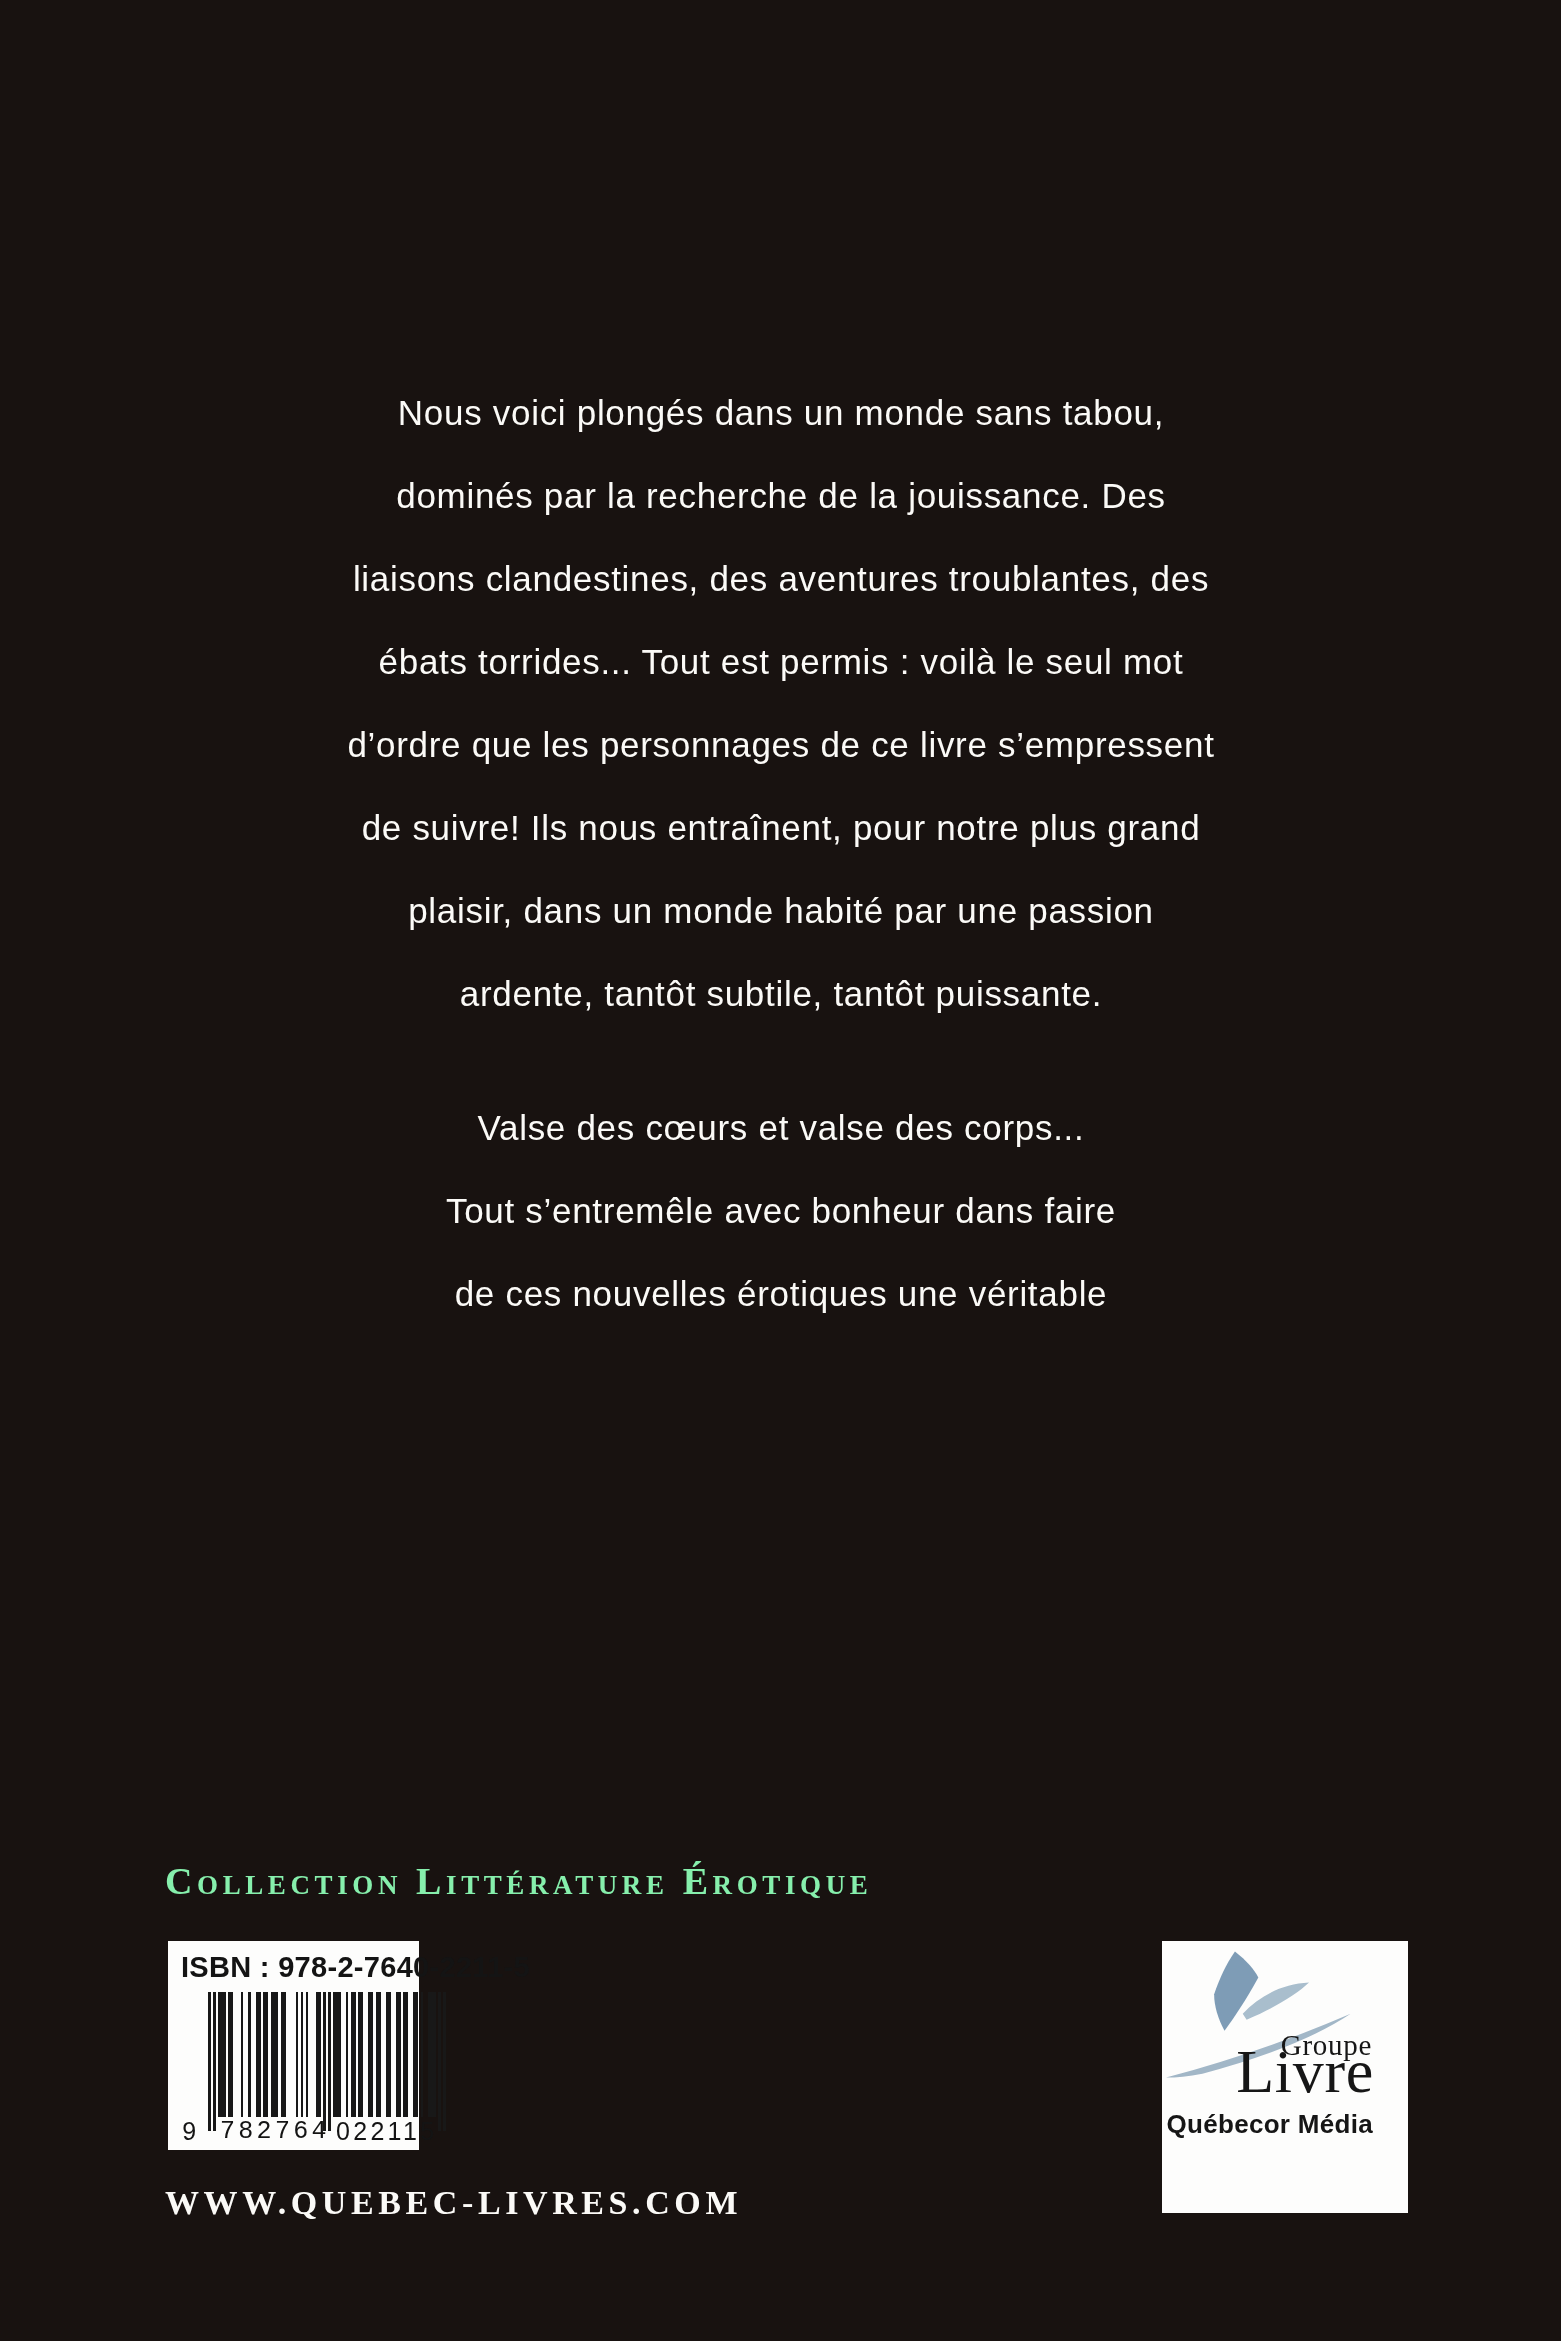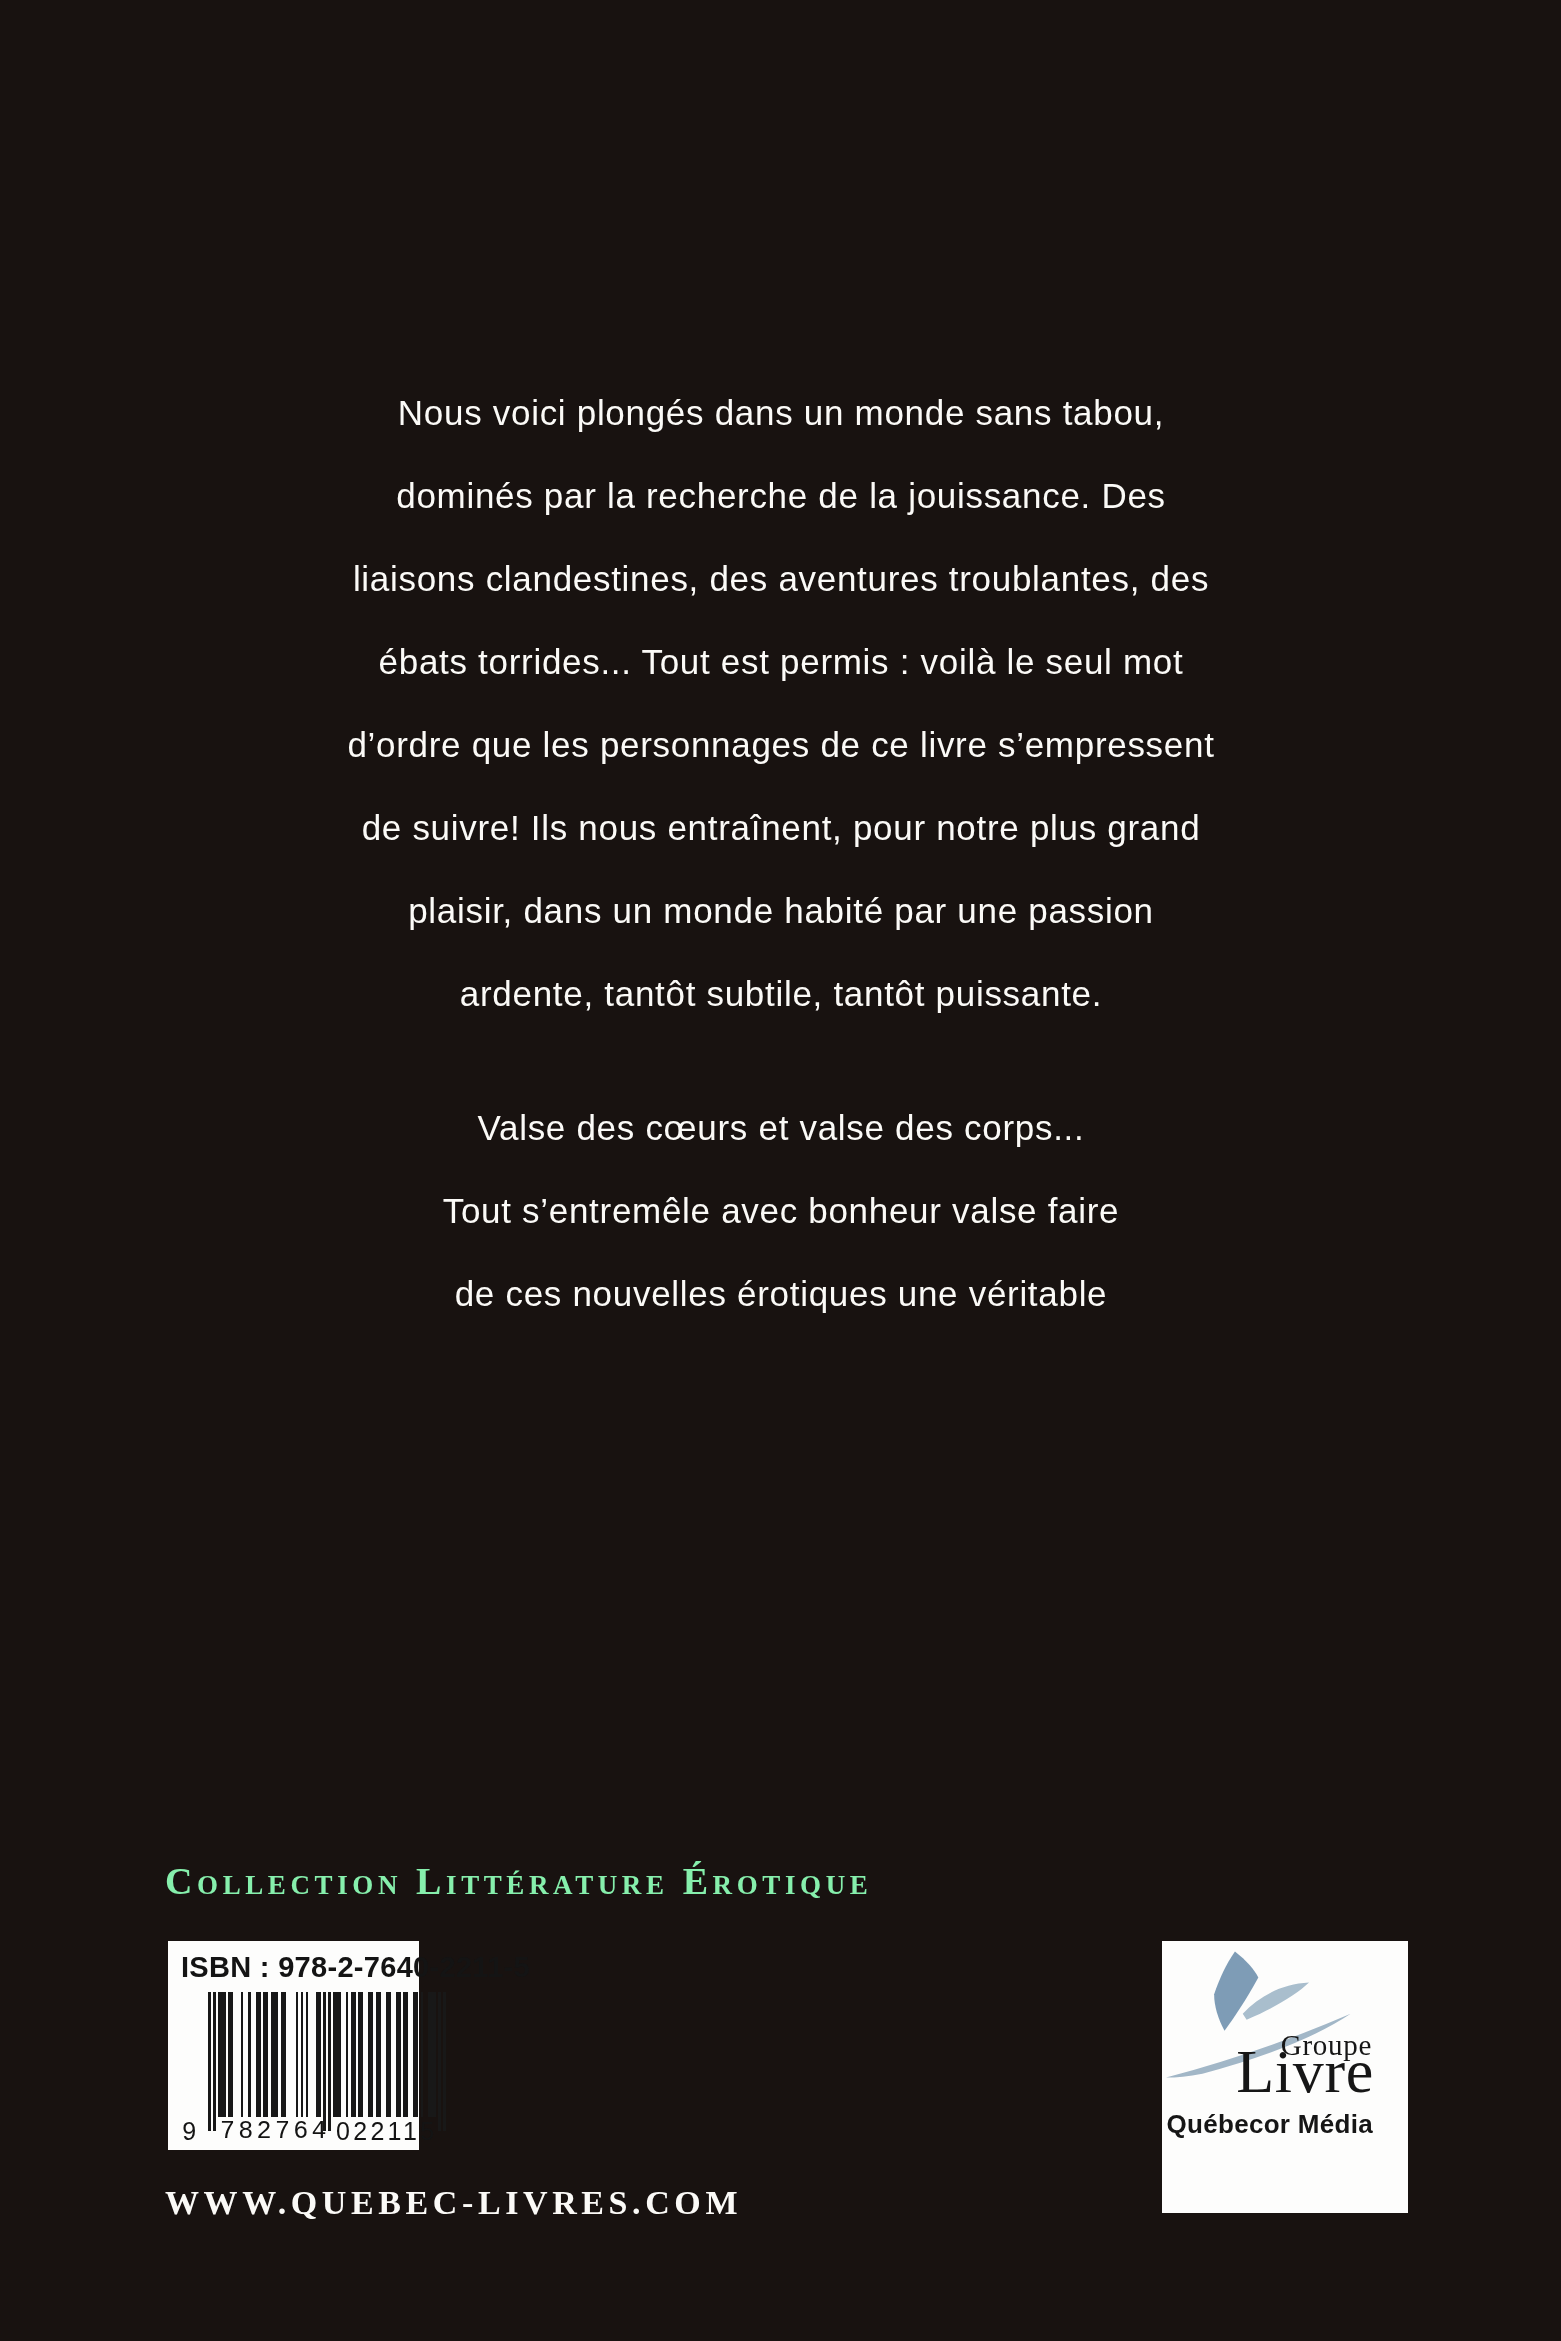--- a/index.html
+++ b/index.html
@@ -91,21 +91,21 @@
       <span class="line">dominés par la recherche de la jouissance. Des</span>
       <span class="line">liaisons clandestines, des aventures troublantes, des</span>
       <span class="line">ébats torrides... Tout est permis : voilà le seul mot</span>
       <span class="line">d’ordre que les personnages de ce livre s’empressent</span>
       <span class="line">de suivre! Ils nous entraînent, pour notre plus grand</span>
       <span class="line">plaisir, dans un monde habité par une passion</span>
       <span class="line">ardente, tantôt subtile, tantôt puissante.</span>
     </p>
     <p class="para2">
       <span class="line">Valse des cœurs et valse des corps...</span>
-      <span class="line">Tout s’entremêle avec bonheur valse faire</span>
+      <span class="line">Tout s’entremêle avec bonheur dans faire</span>
       <span class="line">de ces nouvelles érotiques une véritable</span>
     </p>
   </section>
 
 
   <div class="collection">Collection Littérature Érotique</div>
 
   <div class="isbn-box">
     <div class="isbn-label">ISBN : 978-2-7640-2211-5</div>
     <div class="barcode">

